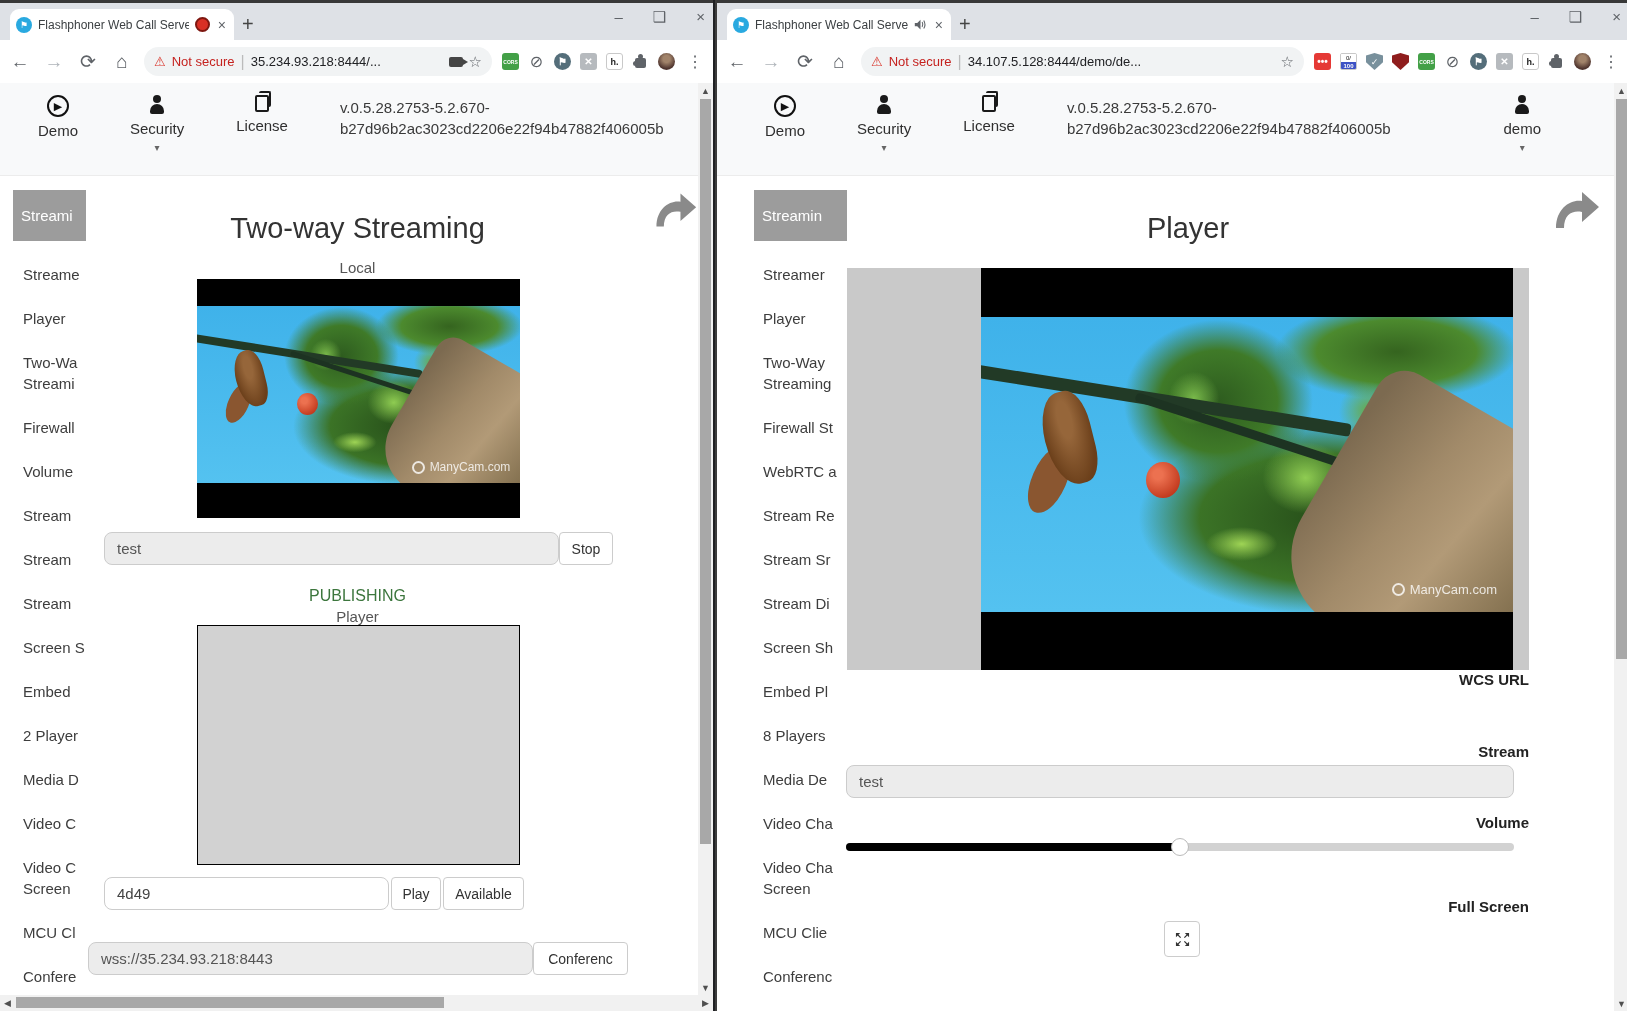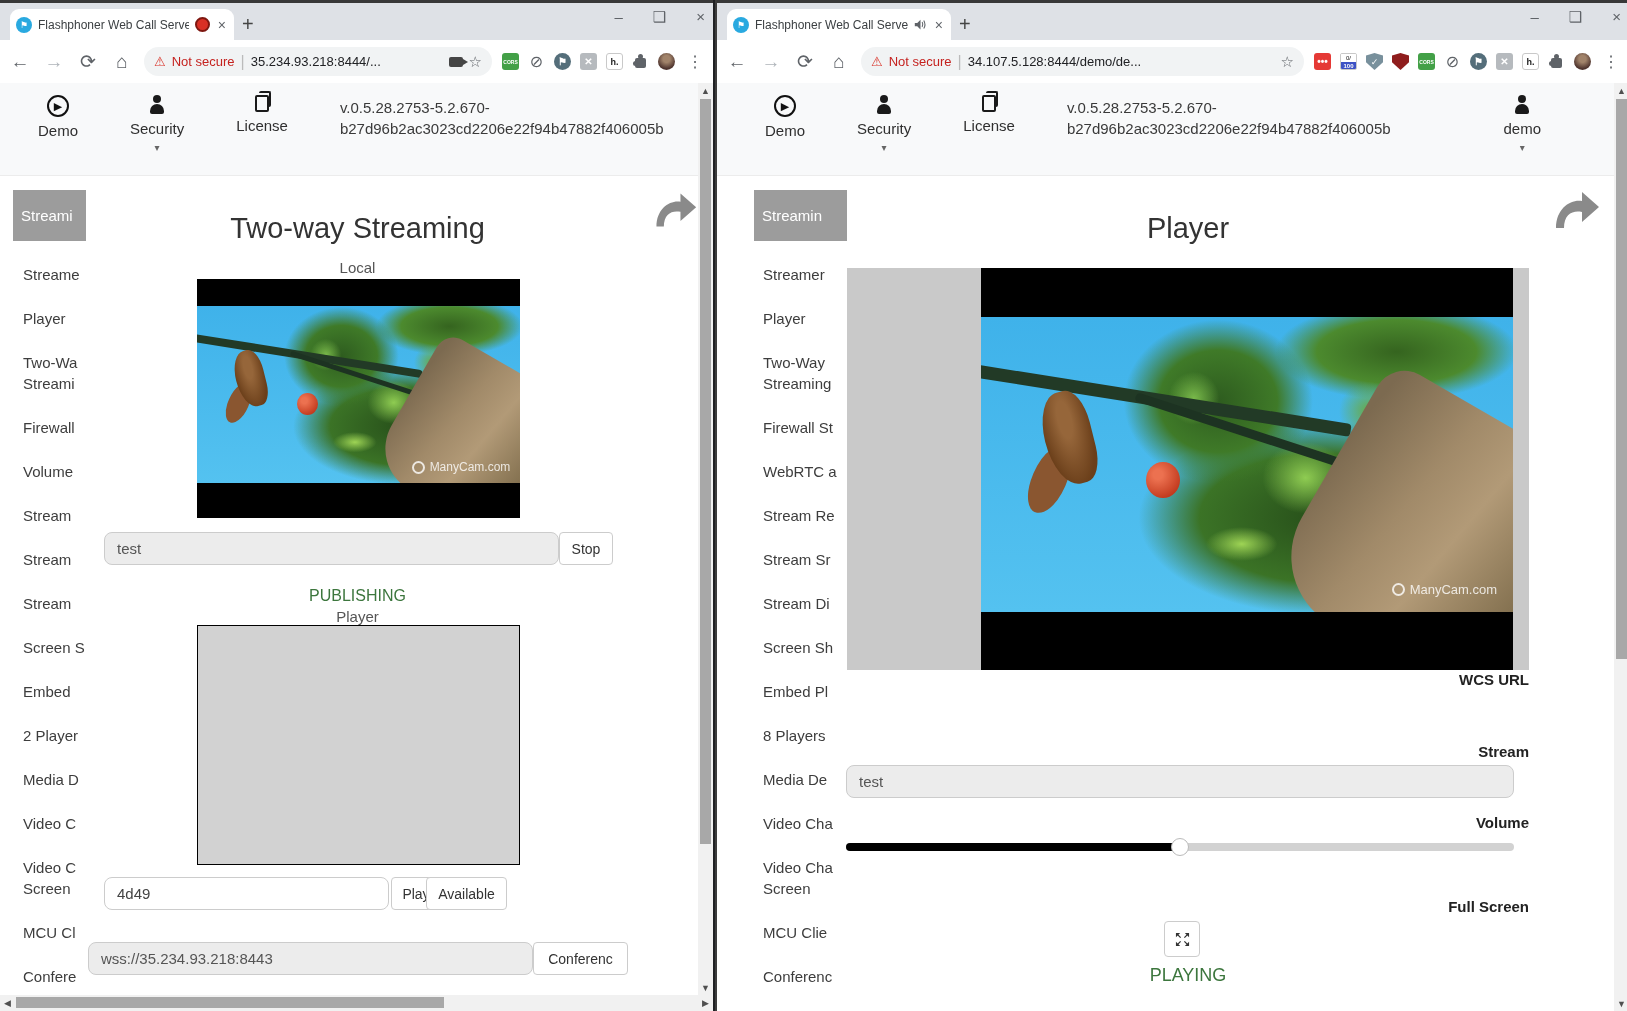--- a/index.html
+++ b/index.html
@@ -236,21 +236,21 @@
     </div>
 
     <input class="tinput gray" style="left: 104px; top: 449px; width: 455px;" readonly="" value="test">
     <div class="btn" style="left:559px;top:449px;width:54px;">Stop</div>
     <div class="status" style="left:105px;top:504px;width:505px;">PUBLISHING</div>
     <div class="vlabel" style="left:105px;top:525px;width:505px;">Player</div>
     <div style="position:absolute;left:197px;top:542px;width:323px;height:240px;background:#d2d2d2;border:1px solid #000;box-sizing:border-box;"></div>
 
     <input class="tinput" style="left: 104px; top: 794px; width: 285px;" value="4d49">
     <div class="btn" style="left:391px;top:794px;width:50px;">Play</div>
-    <div class="btn" style="left:426px;top:794px;width:81px;">Available</div>
+    <div class="btn" style="left:443px;top:794px;width:81px;">Available</div>
 
     <input class="tinput gray" style="left: 88px; top: 859px; width: 445px;" readonly="" value="wss://35.234.93.218:8443">
     <div class="btn" style="left:533px;top:859px;width:95px;">Conferenc</div>
 
     <div class="vscroll" style="bottom:16px;">
       <span class="sb-arrow" style="top:0;">▲</span>
       <div class="sb-thumb" style="top:16px;width:11px;left:2px;height:745px;"></div>
       <span class="sb-arrow" style="bottom:0;">▼</span>
     </div>
     <div class="hscroll">
@@ -397,21 +397,20 @@
           <path d="M6,6 L2.5,2.5 M10,6 L13.5,2.5 M6,10 L2.5,13.5 M10,10 L13.5,13.5"></path>
         </g>
         <g fill="#333">
           <polygon points="1,1 5.5,1 1,5.5"></polygon>
             <polygon points="15,1 15,5.5 10.5,1"></polygon>
           <polygon points="1,15 1,10.5 5.5,15"></polygon>
             <polygon points="15,15 10.5,15 15,10.5"></polygon>
         </g>
       </svg>
     </div>
-    <div class="status" style="left:130px;top:882px;width:682px;font-size:18px;">PLAYING</div>
 
     <div class="vscroll" style="bottom:0;">
       <span class="sb-arrow" style="top:0;">▲</span>
       <div class="sb-thumb" style="top:16px;width:11px;left:2px;height:560px;"></div>
       <span class="sb-arrow" style="bottom:0;">▼</span>
     </div>
   </div>
 </div>
 
 </body></html>

